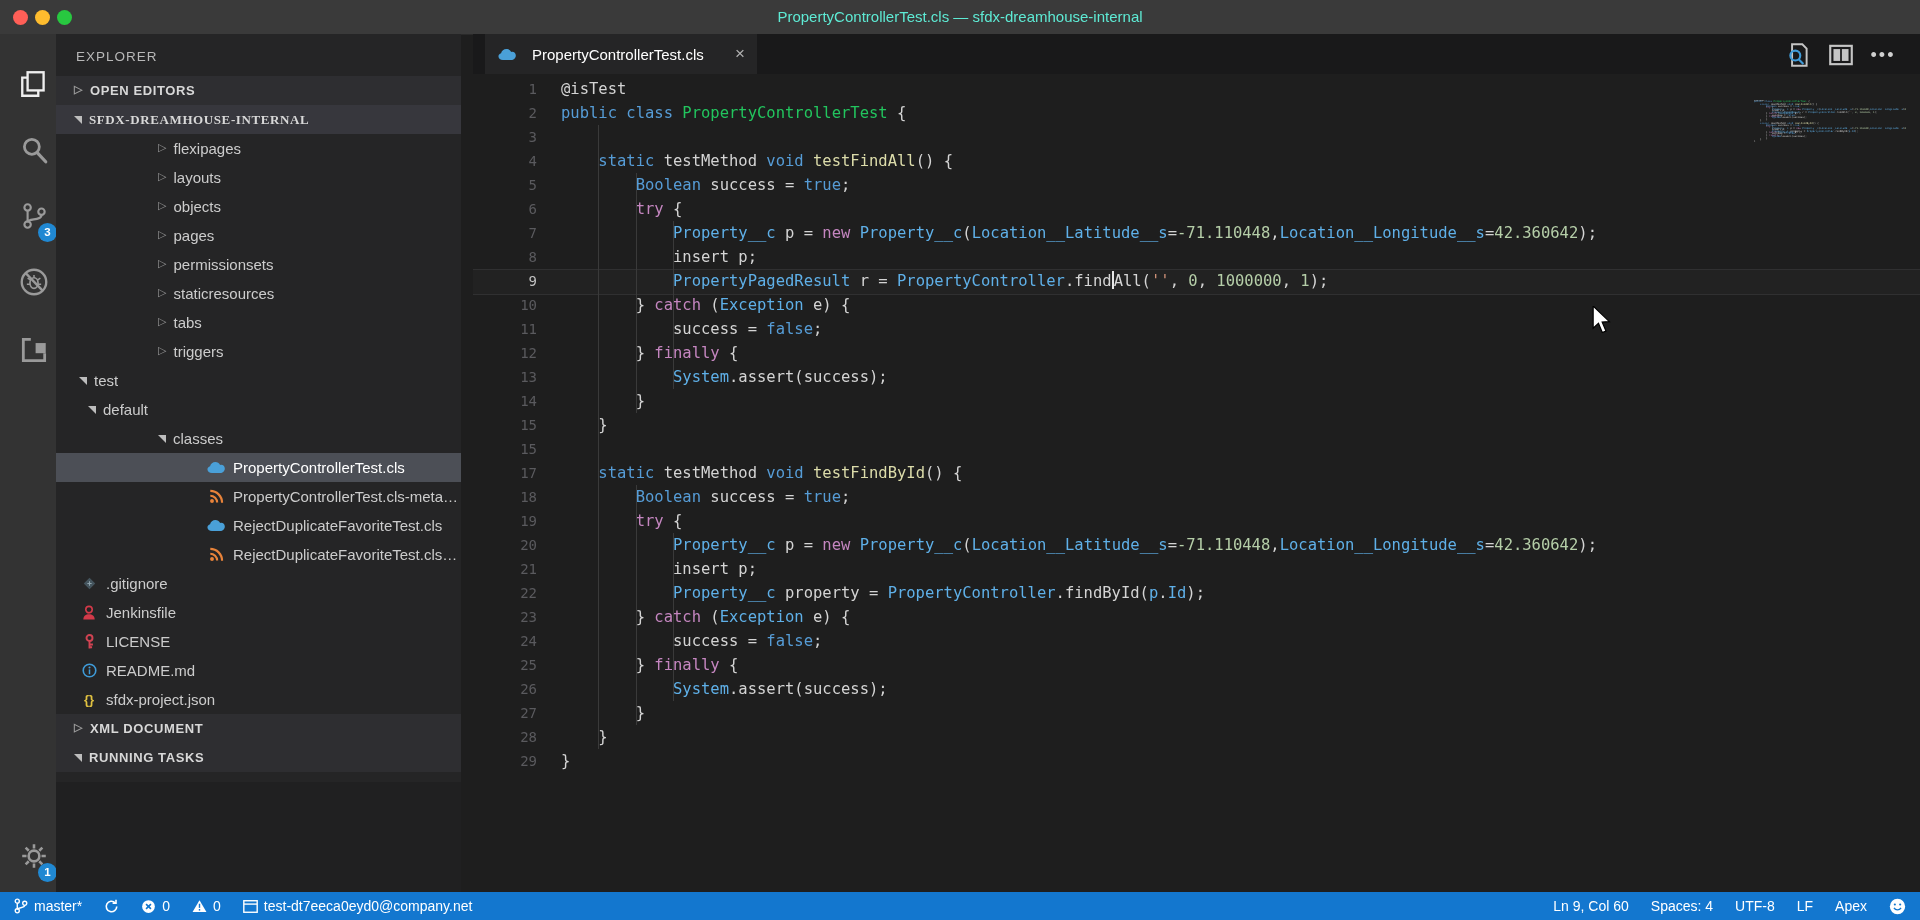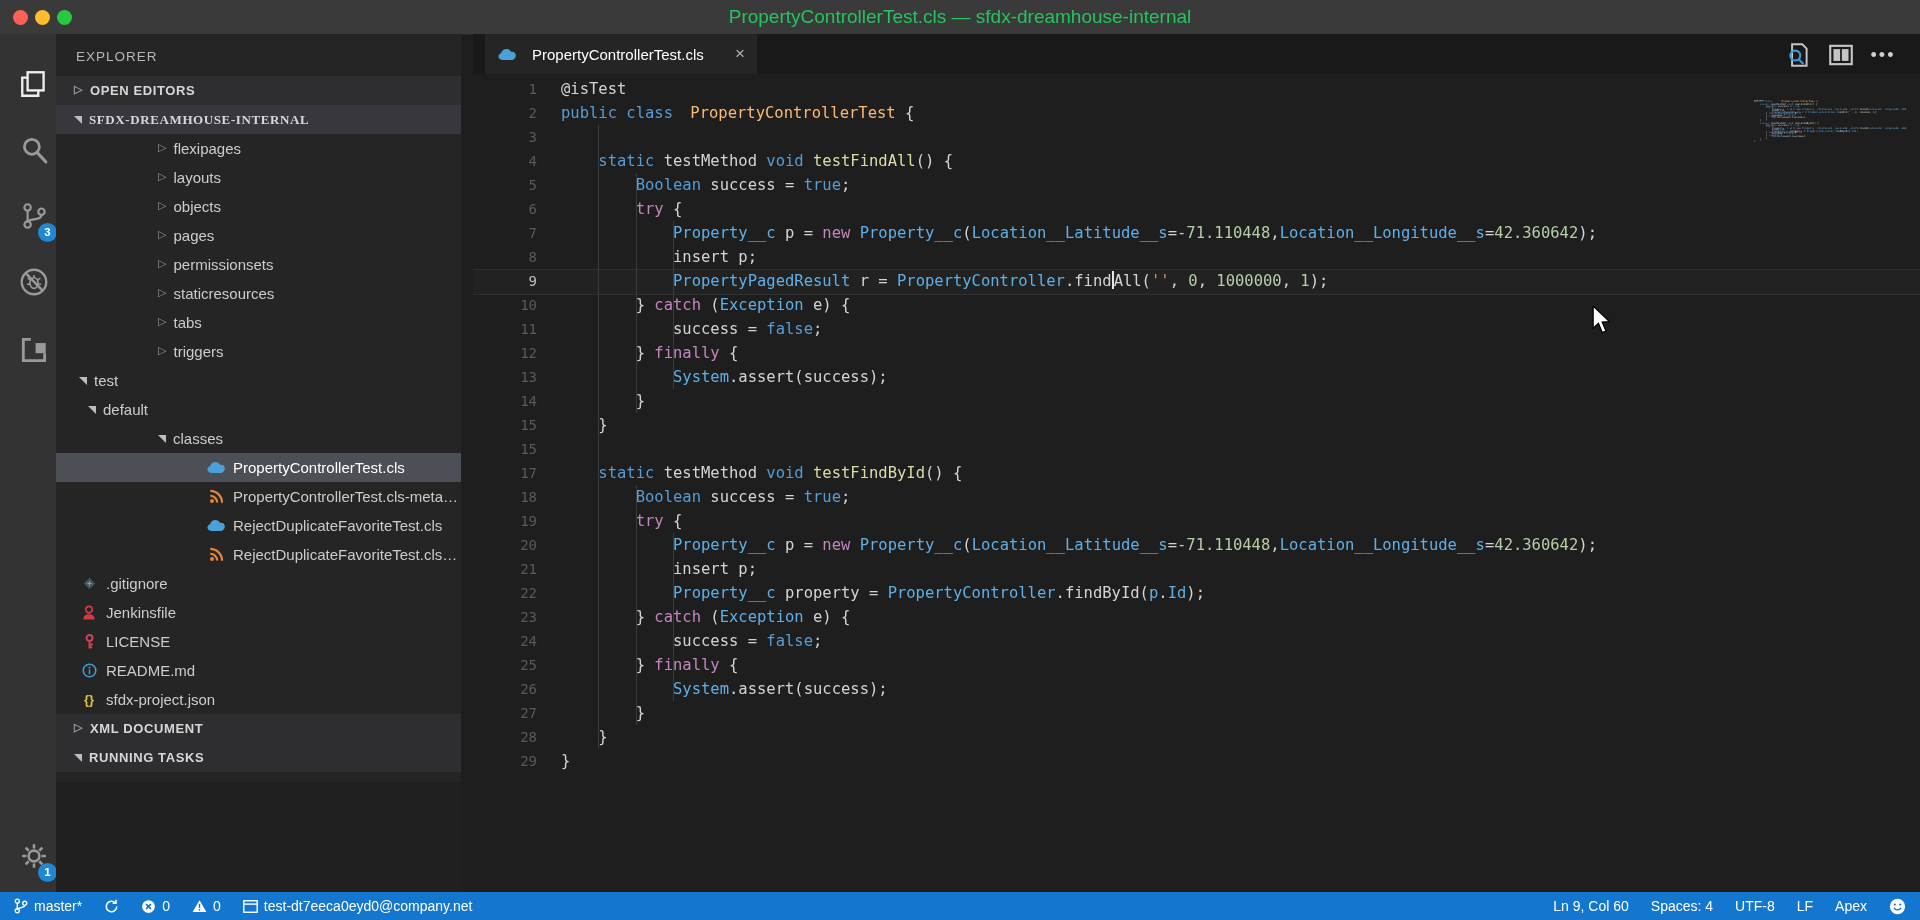--- a/index.html
+++ b/index.html
@@ -4,21 +4,21 @@
 <style>
   html,body{margin:0;padding:0;background:#111;}
   #app{position:relative;width:1920px;height:920px;background:#1e1e1e;overflow:hidden;
        font-family:"Liberation Sans",sans-serif;-webkit-font-smoothing:antialiased;}
   
   #titlebar{position:absolute;left:0;top:0;width:1920px;height:34px;background:#3a3a3a;
             border-bottom:1px solid #2a2a2a;}
   .tl{position:absolute;top:10px;width:15px;height:15px;border-radius:50%;}
   #tl-close{left:13px;background:#ff5f57;} #tl-min{left:35px;background:#febc2e;} #tl-max{left:57px;background:#28c840;}
   #win-title{position:absolute;left:0;right:0;top:0;line-height:34px;text-align:center;
-             color:#22c55e;font-size:19px;}
+             color:#5eead4;font-size:15px;}
   
   #activitybar{position:absolute;left:0;top:34px;bottom:28px;width:68px;background:#333333;}
   .act{position:absolute;left:0;width:68px;height:64px;display:flex;align-items:center;justify-content:center;color:#9a9a9a;cursor:pointer;}
   .act.active{color:#efefef;}
   .badge{position:absolute;right:11px;bottom:6px;min-width:19px;height:19px;border-radius:10px;
          background:#2088d2;color:#fff;font-size:11.5px;line-height:19px;text-align:center;font-weight:bold;}
   
   #sidebar{position:absolute;left:56px;top:34px;bottom:28px;width:405px;background:#252526;}
   #sidebar-title{height:42px;line-height:46px;padding-left:20px;color:#b8b8b8;font-size:13.5px;letter-spacing:1px;}
   #tree{position:absolute;left:0;top:42px;right:0;}
@@ -43,21 +43,21 @@
   #tab-close{color:#b0b0b0;font-size:17px;margin-left:8px;cursor:pointer;}
   .ed-act{position:absolute;top:7px;width:34px;height:28px;color:#c5c5c5;display:flex;align-items:center;justify-content:center;cursor:pointer;}
   #act-search-doc{right:105px;} #act-split{right:62px;} #act-more{right:20px;letter-spacing:2px;font-size:18px;color:#d0d0d0;}
   #gutter{position:absolute;left:0;top:43px;width:64px;text-align:right;
           font-family:"DejaVu Sans Mono",monospace;font-size:14px;color:#5a5a5e;}
   #gutter div{height:24px;line-height:24px;}
   #gutter div.cur{color:#c2c2c2;}
   #codewrap{position:absolute;left:88px;top:43px;right:0;}
   #code{position:relative;font-family:"DejaVu Sans Mono",monospace;font-size:15.5px;color:#d4d4d4;}
   #code .line{height:24px;line-height:24px;white-space:pre;}
-  .tk-w{color:#d4d4d4;} .tk-k{color:#569cd6;} .tk-t{color:#5fb0e8;} .tk-g{color:#fdba74;margin-left:8px;}
+  .tk-w{color:#d4d4d4;} .tk-k{color:#569cd6;} .tk-t{color:#5fb0e8;} .tk-g{color:#22c55e;}
   .tk-f{color:#dcdcaa;} .tk-c{color:#c586c0;} .tk-n{color:#b5cea8;} .tk-s{color:#ce9178;}
   .guide{position:absolute;width:1px;background:#3a3a3a;}
   .cursor{display:inline-block;width:0;border-left:2px solid #e6e6e6;height:18px;vertical-align:-3px;}
   #curline{position:absolute;left:0;top:235px;right:0;height:24px;border-top:1px solid #303031;
            border-bottom:1px solid #303031;background:rgba(255,255,255,0.02);pointer-events:none;}
   #minimap{position:absolute;right:14px;top:66px;width:152px;font-family:"DejaVu Sans Mono",monospace;
            font-size:2.5px;line-height:1.45px;white-space:pre;overflow:hidden;opacity:.95;cursor:pointer;}
   #mouse{position:absolute;left:1118px;top:272px;}
   
   #statusbar{position:absolute;left:0;bottom:0;width:1920px;height:28px;background:#1377cf;color:#ffffff;

